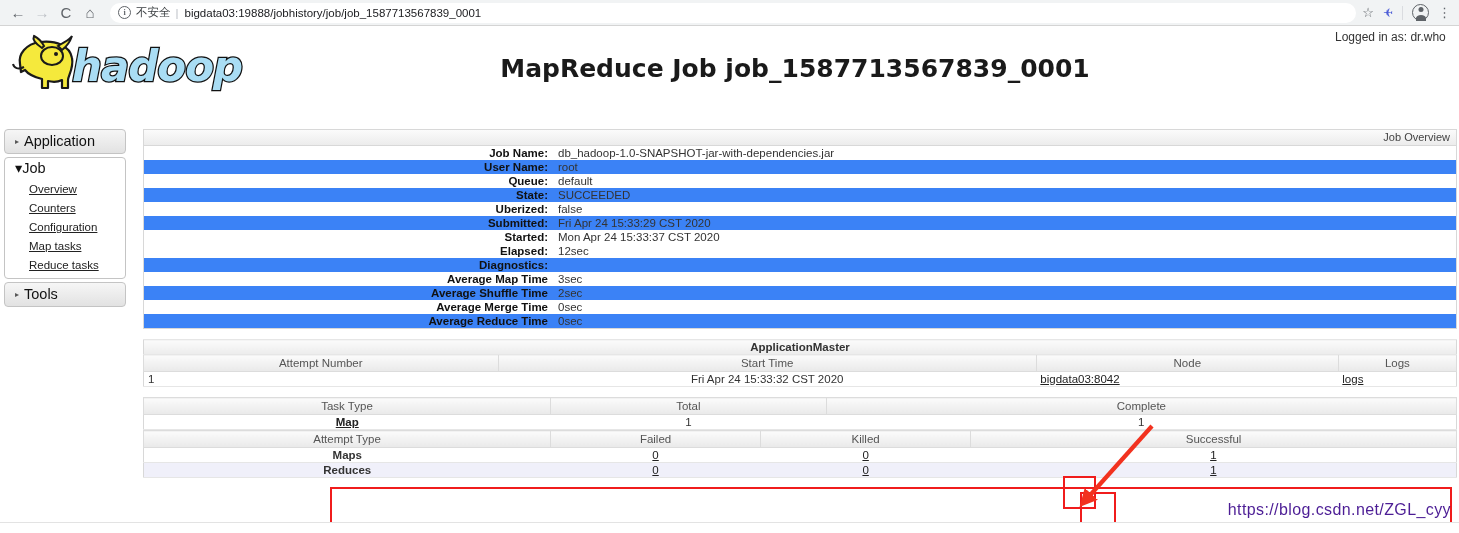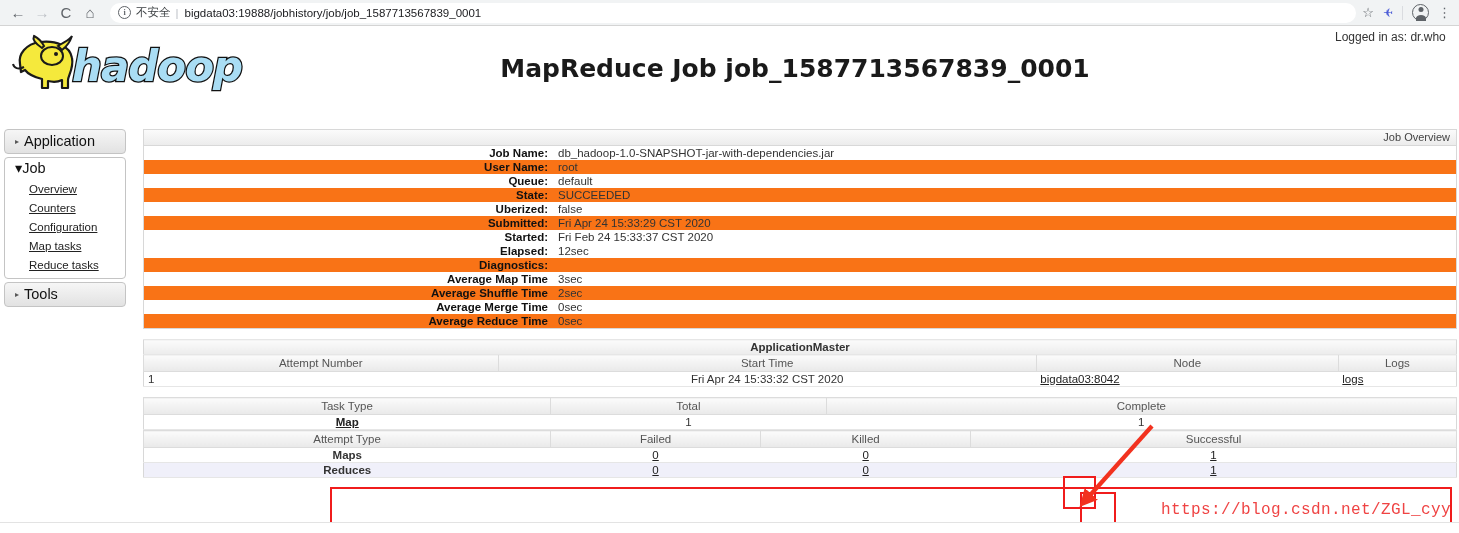--- a/index.html
+++ b/index.html
@@ -157,21 +157,21 @@
     text-align: right;
     padding: 1px 6px 0 0;
     font-size: 11px;
     color: #444;
     box-sizing: border-box;
   }
 
   table.overview { table-layout: fixed; }
   table.overview td { padding: 1px 4px; border: none; }
   table.overview tr.odd { background: #ffffff; }
-  table.overview tr.even { background: #f97316; }
+  table.overview tr.even { background: #3b82f6; }
   table.overview td.k {
     width: 400px; text-align: right; font-weight: bold; color: #111;
     padding-right: 6px; white-space: nowrap;
   }
   table.overview td.v { color: #333; }
 
   .block { margin-top: 10px; }
 
   table.grid { table-layout: fixed; }
   table.grid th {
@@ -203,21 +203,21 @@
     padding-left: 128px;
     border: 1px solid #dcdcdc;
   }
 
   
   .anno { position: absolute; pointer-events: none; }
   .anno-rect { border: 2.5px solid #f01c1c; box-sizing: border-box; }
   .anno-arrow { left: 0; top: 0; }
   .watermark {
     position: absolute; right: 8px; bottom: 14px;
-    font-size: 16px; color: #ef4444; font-family: Liberation Mono, monospace;
+    font-size: 16px; color: #4c1d95; font-family: Liberation Sans, sans-serif;
     letter-spacing: 0.4px; white-space: nowrap;
   }
   .bottom-strip {
     position: absolute; left: 0; right: 0; bottom: 0; height: 10px;
     background: #ffffff; border-top: 1px solid #e3e3e3;
   }
 
   
   .hlogo-text {
     position: absolute; left: 62px; top: 14px;
@@ -319,21 +319,21 @@
         <tr class="odd">
             <td class="k">Uberized:</td>
             <td class="v">false</td>
           </tr>
         <tr class="even">
             <td class="k">Submitted:</td>
             <td class="v">Fri Apr 24 15:33:29 CST 2020</td>
           </tr>
         <tr class="odd">
             <td class="k">Started:</td>
-            <td class="v">Fri Feb 24 15:33:37 CST 2020</td>
+            <td class="v">Mon Apr 24 15:33:37 CST 2020</td>
           </tr>
         <tr class="odd">
             <td class="k">Elapsed:</td>
             <td class="v">12sec</td>
           </tr>
         <tr class="even">
             <td class="k">Diagnostics:</td>
             <td class="v"></td>
           </tr>
         <tr class="odd">

